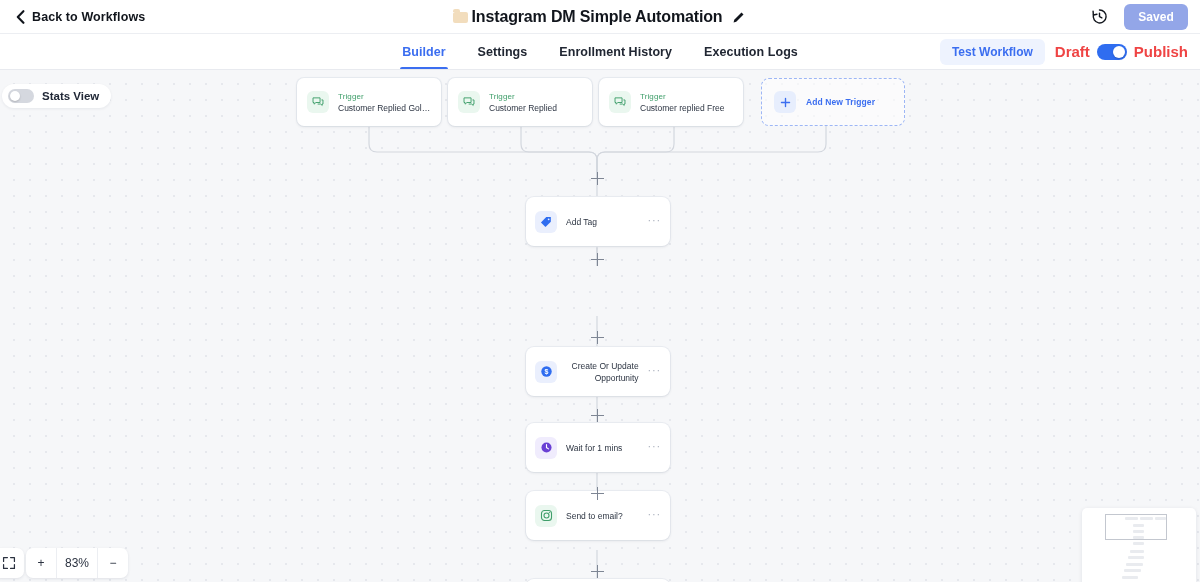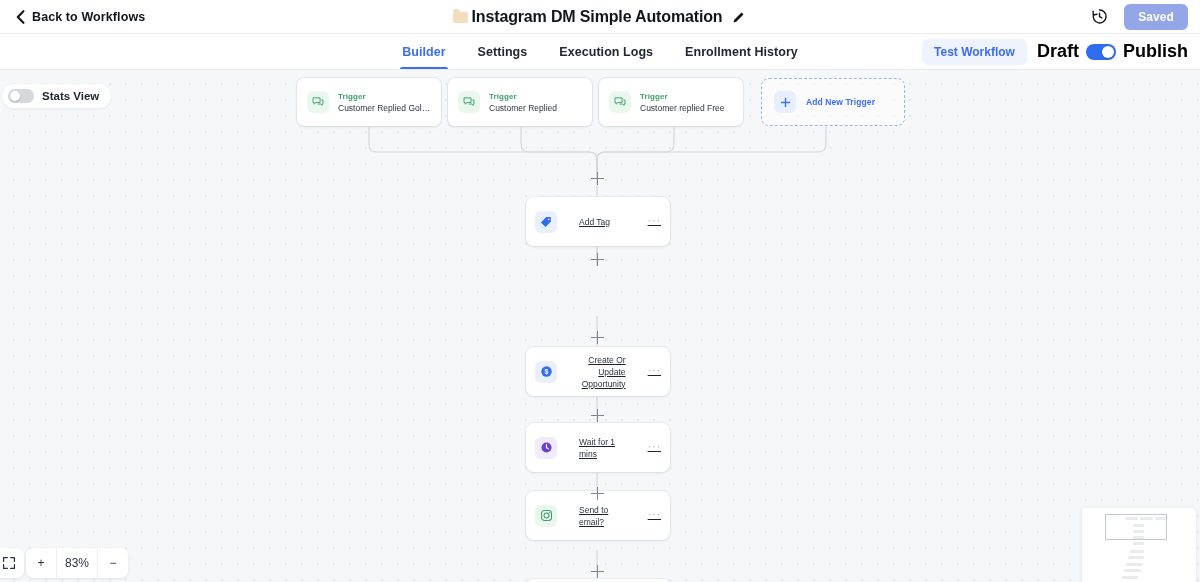--- a/index.html
+++ b/index.html
@@ -175,23 +175,23 @@
     padding: 6px 12px;
     cursor: pointer;
     font-family: inherit;
   }
   .publish-group {
     display: flex;
     align-items: center;
     gap: 7px;
   }
   .pg-label {
-    font-size: 18px;
-    font-weight: 700;
-    color: #000000;
+    font-size: 15px;
+    font-weight: 700;
+    color: #ef4444;
   }
   .toggle {
     width: 30px;
     height: 16px;
     border-radius: 9px;
     background: #d5d8df;
     position: relative;
     cursor: pointer;
     flex: none;
   }
@@ -278,21 +278,21 @@
     border-radius: 6px;
     background: #eaf7ef;
     display: flex;
     align-items: center;
     justify-content: center;
     flex: none;
   }
   .trig-text { min-width: 0; }
   .trig-kind {
     font-size: 8px;
-    font-weight: 700;
+    font-weight: 400;
     color: #3f9e6a;
     line-height: 11px;
     letter-spacing: .1px;
   }
   .trig-name {
     font-size: 8.5px;
     font-weight: 400;
     color: #2c3442;
     line-height: 12px;
     white-space: nowrap;
@@ -333,25 +333,24 @@
   
   .node {
     position: absolute;
     left: 526px;
     width: 144px;
     background: #ffffff;
     border-radius: 8px;
     box-shadow: 0 1px 3px rgba(25,35,60,.10), 0 0 0 1px rgba(234,237,242,.95);
     display: flex;
     align-items: center;
-    gap: 22px;
+    gap: 9px;
     padding: 0 9px;
     z-index: 5;
     cursor: pointer;
-    text-decoration: underline;
   }
   .node-ico {
     width: 22px; height: 22px;
     border-radius: 6px;
     display: flex;
     align-items: center;
     justify-content: center;
     flex: none;
   }
   .node-label {
@@ -494,22 +493,22 @@
         </svg>
       </span>
       <button class="saved-btn">Saved</button>
     </div>
   </div>
 
   <div class="tabbar">
     <div class="tabs">
       <div class="tab active">Builder</div>
       <div class="tab">Settings</div>
+      <div class="tab">Enrollment History</div>
       <div class="tab">Execution Logs</div>
-      <div class="tab">Enrollment History</div>
     </div>
 
     <div class="tabbar-right">
       <button class="test-btn">Test Workflow</button>
       <div class="publish-group">
         <span class="pg-label">Draft</span>
         <div class="toggle on">
           <span class="knob"></span>
         </div>
         <span class="pg-label">Publish</span>

